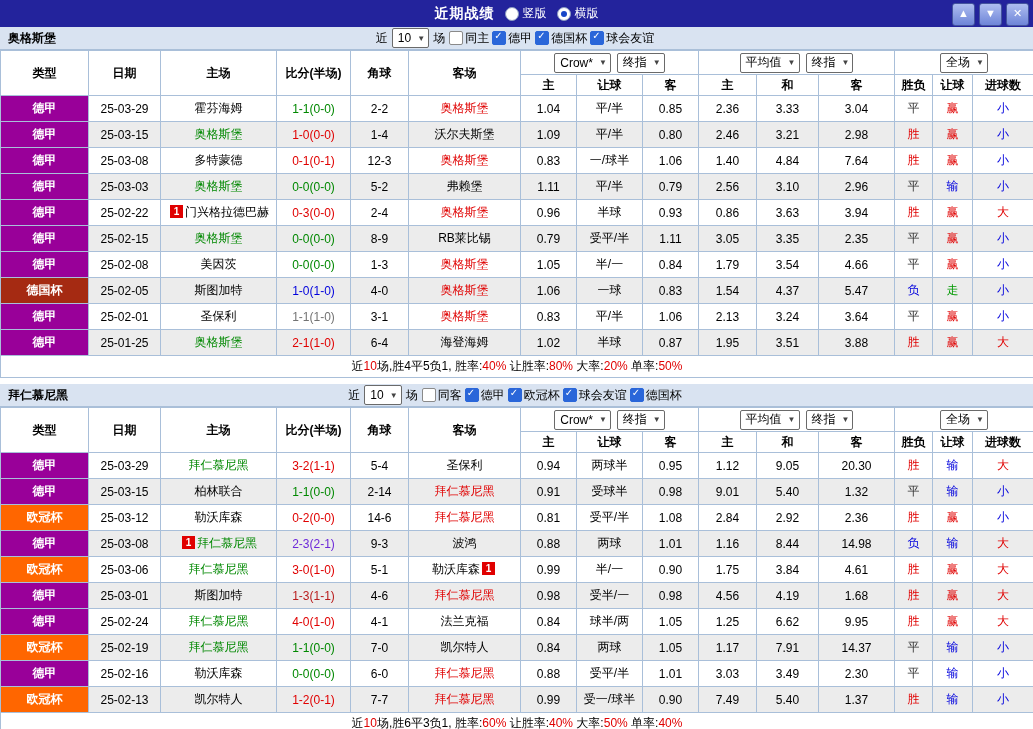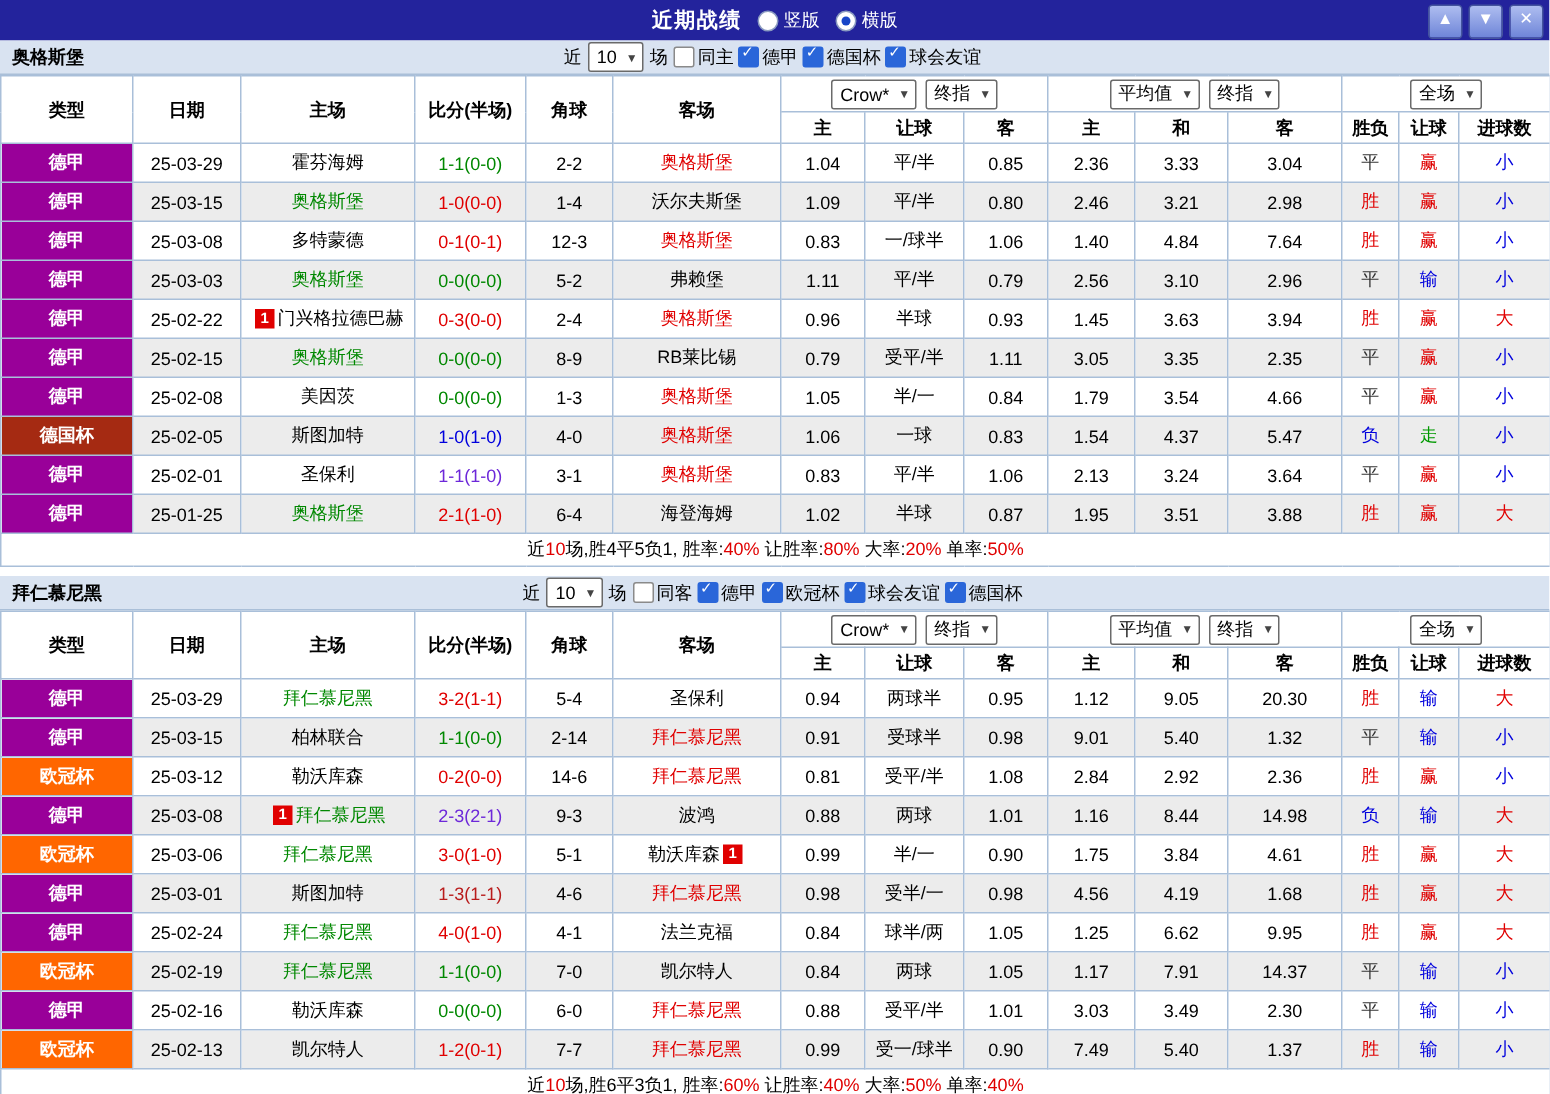--- a/index.html
+++ b/index.html
@@ -229,21 +229,21 @@
       <tr>
         <td class="type" style="background: rgb(153, 0, 153);">德甲</td>
         <td>25-02-22</td>
         <td><span class="card1">1</span><span>门兴格拉德巴赫</span></td>
         <td style="color: rgb(224, 0, 0);">0-3(0-0)</td>
         <td>2-4</td>
         <td><span style="color: rgb(224, 0, 0);">奥格斯堡</span></td>
         <td>0.96</td>
         <td>半球</td>
         <td>0.93</td>
-        <td>1.45</td>
+        <td>0.86</td>
         <td>3.63</td>
         <td>3.94</td>
         <td style="color: rgb(224, 0, 0);">胜</td>
         <td style="color: rgb(224, 0, 0);">赢</td>
         <td style="color: rgb(224, 0, 0);">大</td>
       </tr>
       <tr class="alt">
         <td class="type" style="background: rgb(153, 0, 153);">德甲</td>
         <td>25-02-15</td>
         <td><span style="color: rgb(0, 136, 0);">奥格斯堡</span></td>
@@ -291,21 +291,21 @@
         <td>4.37</td>
         <td>5.47</td>
         <td style="color: rgb(0, 0, 221);">负</td>
         <td style="color: rgb(0, 153, 0);">走</td>
         <td style="color: rgb(0, 0, 221);">小</td>
       </tr>
       <tr>
         <td class="type" style="background: rgb(153, 0, 153);">德甲</td>
         <td>25-02-01</td>
         <td><span>圣保利</span></td>
-        <td style="color: #6d28d9;">1-1(1-0)</td>
+        <td style="color: #737373;">1-1(1-0)</td>
         <td>3-1</td>
         <td><span style="color: rgb(224, 0, 0);">奥格斯堡</span></td>
         <td>0.83</td>
         <td>平/半</td>
         <td>1.06</td>
         <td>2.13</td>
         <td>3.24</td>
         <td>3.64</td>
         <td style="color: rgb(51, 51, 51);">平</td>
         <td style="color: rgb(224, 0, 0);">赢</td>

